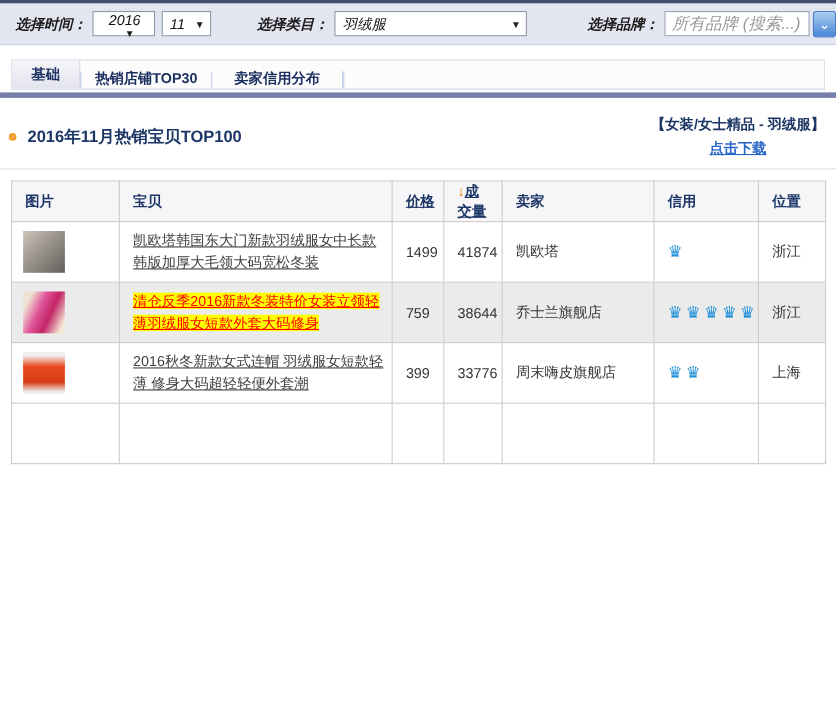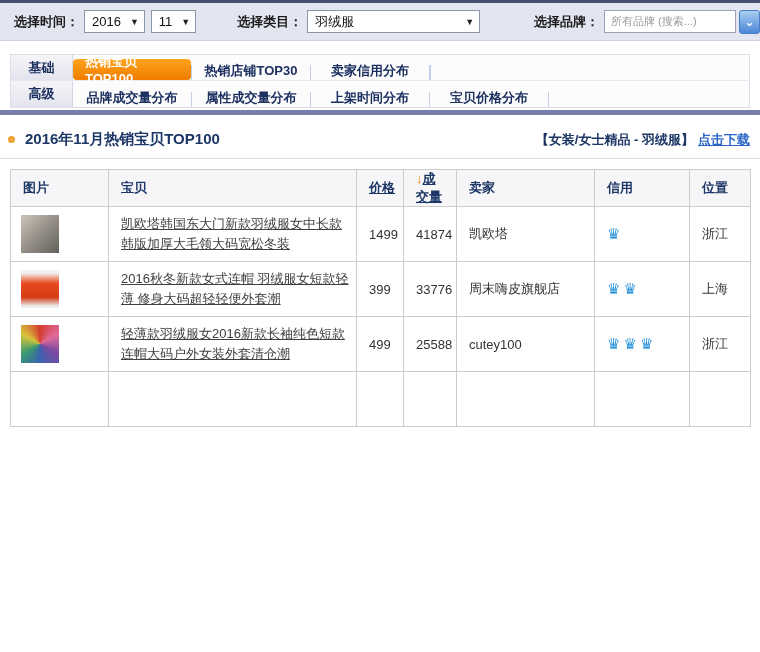--- a/index.html
+++ b/index.html
@@ -1,32 +1,32 @@
 <!DOCTYPE html>
 <html><head>
 <meta charset="utf-8">
 <style>
   * { margin:0; padding:0; box-sizing:border-box; }
   html,body { width:760px; height:652px; overflow:hidden; background:#fff;
     font-family:"Liberation Sans","DejaVu Sans",sans-serif; }
 
   
   .topbar { height:41px; background:#e3e5f1; border-top:3px solid #434e6e;
-    border-bottom:1px solid #cdd1e2; display:flex; align-items:center; padding-left:14px; }
+    border-bottom:1px solid #cdd1e2; display:flex; align-items:center; padding-left:14px;font-style:italic; }
   .flabel { font-size:13px; font-weight:bold; color:#1a1a1a; margin-right:5px; white-space:nowrap; }
   .select { background:#fff; border:1px solid #8b96a8; height:23px; display:inline-flex;
     align-items:center; font-size:13px; color:#111; padding:0 5px 0 7px; margin-right:6px; cursor:pointer; }
   .select .arr { font-size:9px; color:#222; margin-left:9px; }
-  .sel-year { width:62px; justify-content:space-between; }
+  .sel-year { width:62px; justify-content:space-between;flex-direction:column; }
   .sel-month { width:46px; justify-content:space-between; }
   .sel-cat { width:196px; justify-content:space-between; margin-right:12px; }
   .gap1 { width:40px; } .gap2 { width:48px; }
   .brandbox { display:flex; align-items:center; }
   .brand-input { width:132px; height:23px; border:1px solid #9aa2b8; background:#fff;
-    color:#9a9a9a; font-size:11px; padding:0 6px; display:flex; align-items:center; }
+    color:#9a9a9a; font-size:15px; padding:0 6px; display:flex; align-items:center; }
   .brand-btn { width:21px; height:24px; margin-left:3px; border:1px solid #4a7ec8; border-radius:3px;
     background:linear-gradient(#aacdf0,#4a86d8); color:#fff; font-size:12px; font-weight:bold;
     display:flex; align-items:center; justify-content:center; cursor:pointer; }
 
   
   .tabs { margin:13px 10px 0; border:1px solid #dcdfe9; background:#fcfcfd; }
   .tabrow { display:flex; align-items:flex-end; height:26px; }
   .tabrow.first { border-bottom:1px solid #e6e8f0; }
   .tab-cat { width:62px; height:100%; background:linear-gradient(#f5f5f8,#e3e4ee);
     border-right:1px solid #d2d6e4; color:#1c3060; font-weight:bold; font-size:13px;
@@ -36,21 +36,21 @@
   .tabrow .slot { width:118px; display:flex; justify-content:center; }
   .tab.active { background:linear-gradient(#ffa41c,#f07c00); color:#fff; border-radius:4px;
     height:21px; padding:0 12px; }
   .sep { width:1px; height:15px; background:#c4cdea; flex:none; }
   .divider { height:5px; background:#767fab; margin-top:2px; }
 
   
   .section-head { display:flex; align-items:center; margin:15px 10px 9px 8px;text-align:right; }
   .bullet { width:7px; height:7px; border:3px solid #f0a030; border-radius:50%; background:#fff; flex:none; }
   .sec-title { color:#1c3666; font-weight:bold; font-size:15px; margin-left:10px; }
-  .sec-right { margin-left:auto; display:flex; align-items:center; gap:4px; }
+  .sec-right { margin-left:auto; display:flex; align-items:center; gap:4px;flex-direction:column; }
   .cat-path { color:#1c3666; font-weight:bold; font-size:13px; }
   .download { color:#2a66c8; font-weight:bold; font-size:13px; text-decoration:underline; cursor:pointer; }
   .rule { border-bottom:1px solid #dcdce4; }
 
   
   table { border-collapse:collapse; table-layout:fixed; width:740px; margin:10px 10px 0; }
   th, td { border:1px solid #cccccc; }
   th { background:#f6f6f8; color:#1c3666; font-weight:bold; font-size:13px; height:33px;
     text-align:left; padding:0 8px 0 12px; }
   th .hlink { text-decoration:underline; cursor:pointer; }
@@ -88,51 +88,29 @@
     <div class="brand-input" data-name="brand-search-input">所有品牌 (搜索...)</div>
     <div class="brand-btn" data-name="brand-dropdown-button">
       <span data-name="chevron-down-icon">⌄</span>
     </div>
   </div>
 </div>
 
 <div class="tabs" data-name="tab-navigation">
   <div class="tabrow first" data-name="basic-tab-row">
     <div class="tab-cat" data-name="basic-tabs-label">基础</div>
-    <div class="slot">
-        <div class="tab active" data-name="tab-hot-items-top100">热销宝贝TOP100</div>
-      </div>
     <span class="sep" data-name="tab-separator"></span>
     <div class="slot">
         <div class="tab" data-name="tab-hot-shops-top30">热销店铺TOP30</div>
       </div>
     <span class="sep" data-name="tab-separator"></span>
     <div class="slot">
         <div class="tab" data-name="tab-seller-credit-distribution">卖家信用分布</div>
       </div>
     <span class="sep" data-name="tab-separator"></span>
-    <span class="sep" data-name="tab-separator"></span>
-  </div>
-  <div class="tabrow" data-name="advanced-tab-row">
-    <div class="tab-cat" data-name="advanced-tabs-label">高级</div>
-    <div class="slot">
-        <div class="tab" data-name="tab-brand-volume-distribution">品牌成交量分布</div>
-      </div>
-    <span class="sep" data-name="tab-separator"></span>
-    <div class="slot">
-        <div class="tab" data-name="tab-attribute-volume-distribution">属性成交量分布</div>
-      </div>
-    <span class="sep" data-name="tab-separator"></span>
-    <div class="slot">
-        <div class="tab" data-name="tab-listing-time-distribution">上架时间分布</div>
-      </div>
-    <span class="sep" data-name="tab-separator"></span>
-    <div class="slot">
-        <div class="tab" data-name="tab-item-price-distribution">宝贝价格分布</div>
-      </div>
     <span class="sep" data-name="tab-separator"></span>
   </div>
 </div>
 <div class="divider" data-name="section-divider-bar"></div>
 
 <div class="section-head" data-name="section-header">
   <span class="bullet" data-name="orange-ring-bullet-icon"></span>
   <span class="sec-title" data-name="page-title">2016年11月热销宝贝TOP100</span>
   <span class="sec-right">
     <span class="cat-path" data-name="category-breadcrumb">【女装/女士精品 - 羽绒服】</span>
@@ -167,41 +145,41 @@
       <td class="c-img">
           <span class="thumb" data-name="product-thumbnail" style="background:linear-gradient(135deg,#cdc6ba 0%,#9a948c 45%,#62605c 100%)"></span>
         </td>
       <td><a class="ptitle" data-name="product-title-link">凯欧塔韩国东大门新款羽绒服女中长款韩版加厚大毛领大码宽松冬装</a></td>
       <td data-name="price-cell">1499</td>
       <td data-name="volume-cell">41874</td>
       <td data-name="seller-cell">凯欧塔</td>
       <td><span class="credit-icons" data-name="credit-crown-icons" style="color:#1e8fd8">♛</span></td>
       <td data-name="location-cell">浙江</td>
     </tr>
+    <tr data-name="table-row" style="background:#ebebeb">
+      <td class="c-img">
+          <span class="thumb" data-name="product-thumbnail" style="background:linear-gradient(115deg,#f0e2d2 15%,#e0559a 40%,#c22566 62%,#f2e6d4 90%)"></span>
+        </td>
+      <td><a class="ptitle" data-name="product-title-link" style="color:#ff0000;background:#ffff00">清仓反季2016新款冬装特价女装立领轻薄羽绒服女短款外套大码修身</a></td>
+      <td data-name="price-cell">759</td>
+      <td data-name="volume-cell">38644</td>
+      <td data-name="seller-cell">乔士兰旗舰店</td>
+      <td><span class="credit-icons" data-name="credit-crown-icons" style="color:#1e8fd8">♛♛♛♛♛</span></td>
+      <td data-name="location-cell">浙江</td>
+    </tr>
     <tr data-name="table-row">
       <td class="c-img">
           <span class="thumb" data-name="product-thumbnail" style="background:linear-gradient(180deg,#f1f1f1 8%,#e8491d 35%,#d43d16 72%,#ededed 95%)"></span>
         </td>
       <td><a class="ptitle" data-name="product-title-link">2016秋冬新款女式连帽 羽绒服女短款轻薄 修身大码超轻轻便外套潮</a></td>
       <td data-name="price-cell">399</td>
       <td data-name="volume-cell">33776</td>
       <td data-name="seller-cell">周末嗨皮旗舰店</td>
       <td><span class="credit-icons" data-name="credit-crown-icons" style="color:#1e8fd8">♛♛</span></td>
       <td data-name="location-cell">上海</td>
-    </tr>
-    <tr data-name="table-row">
-      <td class="c-img">
-          <span class="thumb" data-name="product-thumbnail" style="background:conic-gradient(#d43b2e,#e06a9a,#7a4aa0,#3a62b0,#3a9a70,#d8c43a,#d43b2e)"></span>
-        </td>
-      <td><a class="ptitle" data-name="product-title-link">轻薄款羽绒服女2016新款长袖纯色短款连帽大码户外女装外套清仓潮</a></td>
-      <td data-name="price-cell">499</td>
-      <td data-name="volume-cell">25588</td>
-      <td data-name="seller-cell">cutey100</td>
-      <td><span class="credit-icons" data-name="credit-crown-icons" style="color:#1e8fd8">♛♛♛</span></td>
-      <td data-name="location-cell">浙江</td>
     </tr>
     <tr data-name="table-row">
       <td class="c-img"></td>
       <td></td>
       <td data-name="price-cell"></td>
       <td data-name="volume-cell"></td>
       <td data-name="seller-cell"></td>
       <td></td>
       <td data-name="location-cell"></td>
     </tr>

